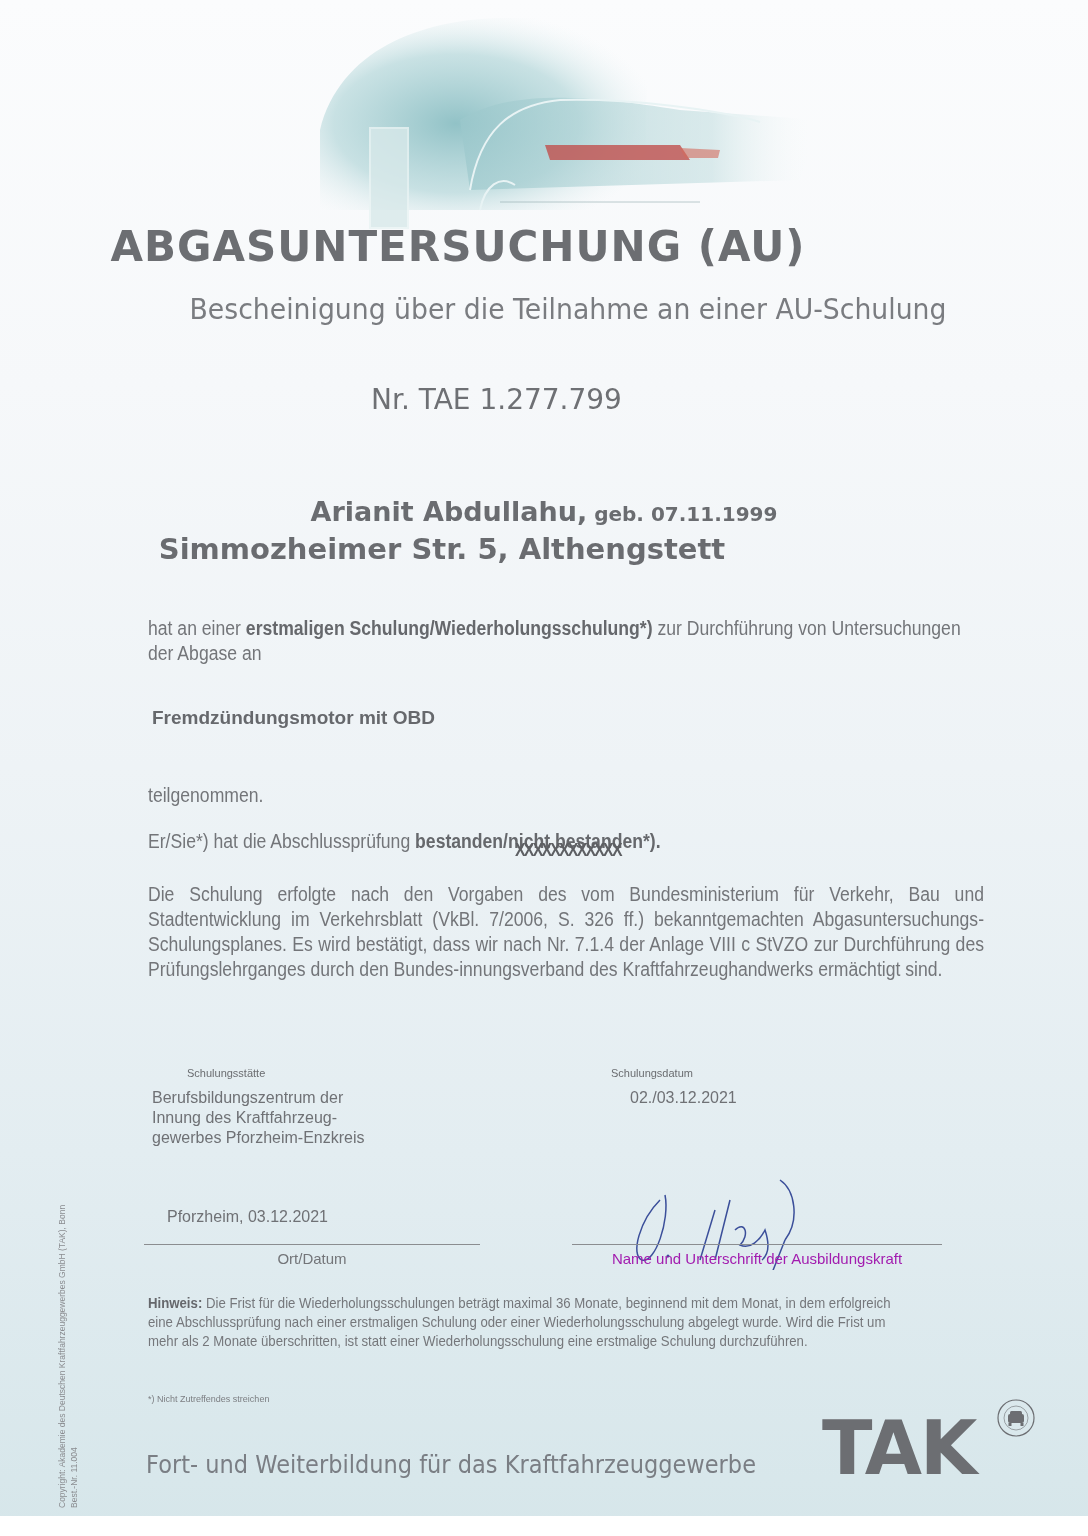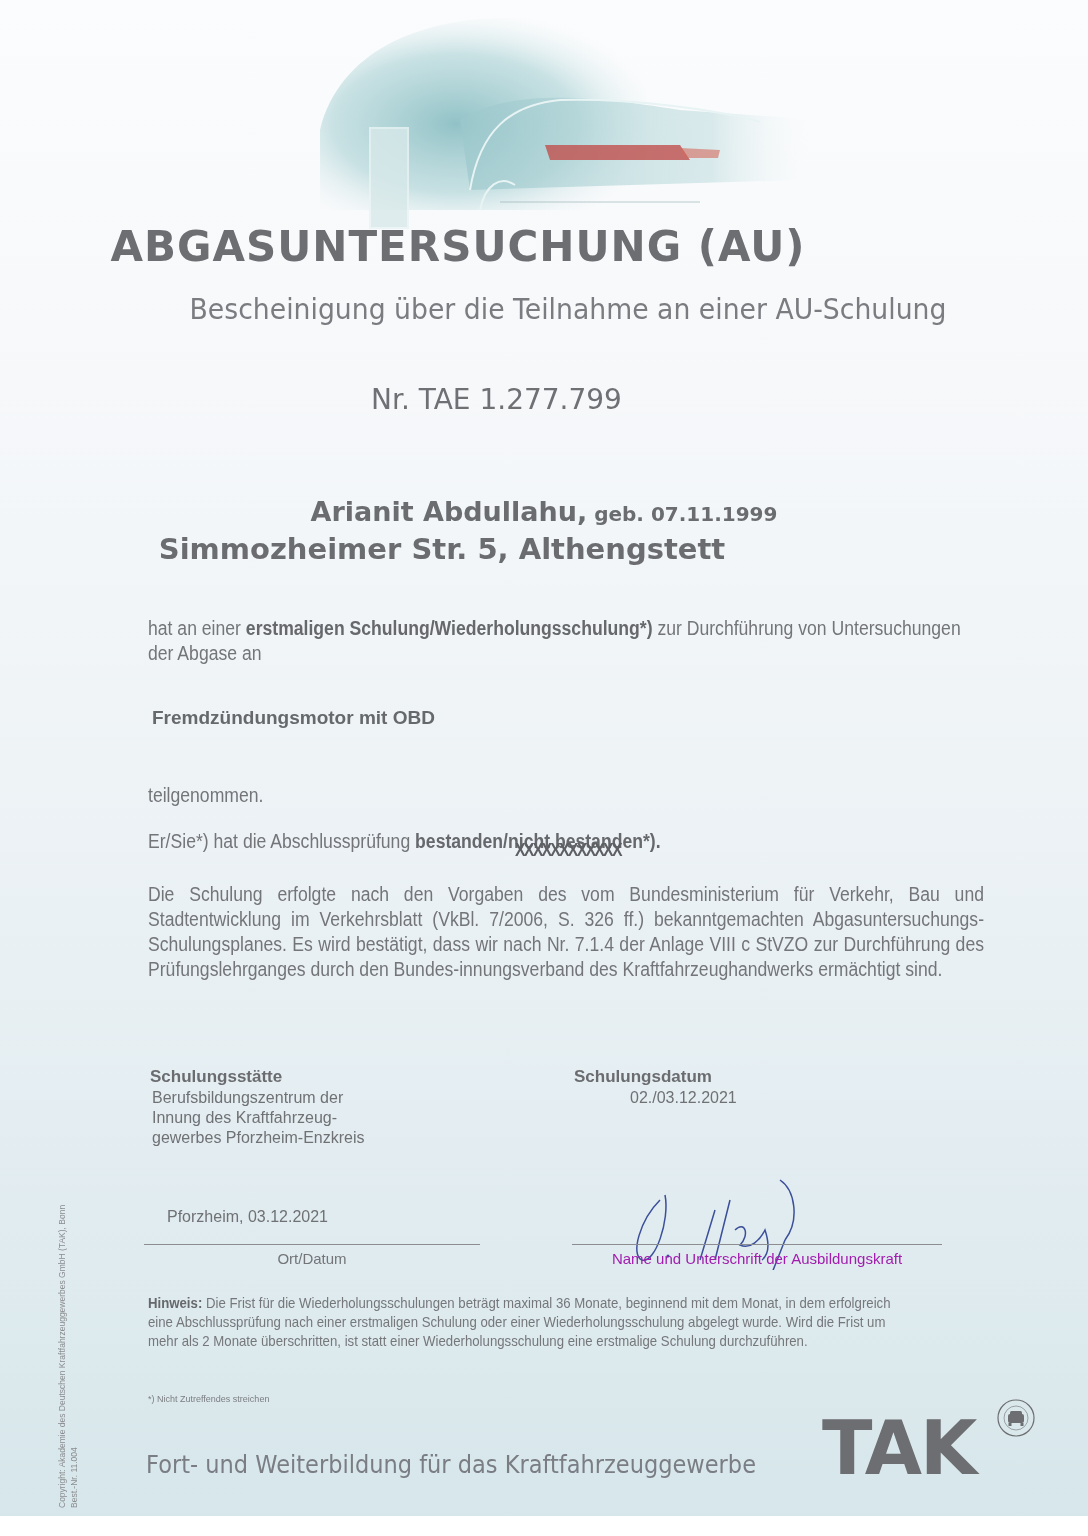--- a/index.html
+++ b/index.html
@@ -30,21 +30,21 @@
     .address { left: 0; width: 884px; top: 532px; text-align: center; font-size: 29px; font-weight: bold; color: #6a6c70; font-family: "DejaVu Sans", sans-serif; }
     .body-text { font-size: 20px; color: #737579; line-height: 25px; transform: scaleX(0.88); transform-origin: 0 0; }
     .para1 { left: 148px; top: 616px; width: 950px; }
     .b { font-weight: bold; color: #66686c; }
     .engine { left: 152px; top: 707px; font-size: 19px; font-weight: bold; color: #66686c; }
     .teil { left: 148px; top: 783px; }
     .ersie { left: 148px; top: 829px; width: 900px; }
     .struck { position: relative; }
     .xmark { position: absolute; left: 8px; top: 8px; font-size: 18px; font-weight: bold; color: #5d5f63; letter-spacing: -2px; }
     .para2 { left: 148px; top: 882px; width: 950px; text-align: justify; }
-    .label-b { font-size: 17px; font-weight: bold; color: #6a6c70; }
+    .label-b { font-size: 11px; font-weight: normal; color: #6a6c70; margin-left: 37px; }
     .small { font-size: 16px; color: #6f7175; line-height: 20px; }
     .loc-label { left: 150px; top: 1067px; }
     .loc-text { left: 152px; top: 1088px; }
     .date-label { left: 574px; top: 1067px; }
     .date-text { left: 607px; top: 1088px; margin-left: 23px; }
     .ort-value { left: 152px; top: 1208px; font-size: 16px; color: #6f7175; margin-left: 15px; }
     .line { height: 1px; background: #8b8d90; }
     .line-left { left: 144px; top: 1244px; width: 336px; }
     .line-right { left: 572px; top: 1244px; width: 370px; }
     .cap-left { left: 144px; top: 1250px; width: 336px; text-align: center; font-size: 15px; color: #737579; }

